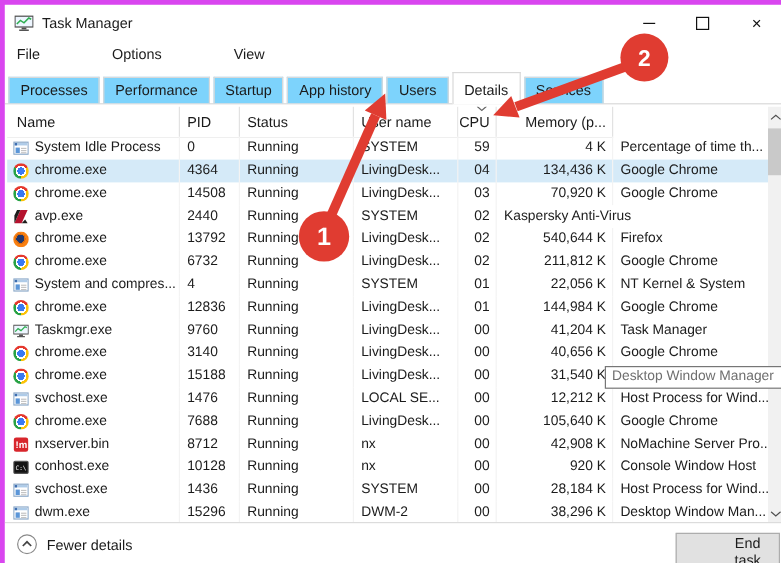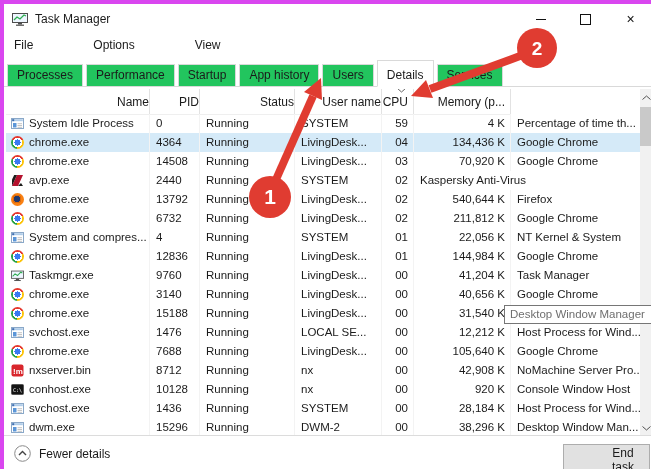--- a/index.html
+++ b/index.html
@@ -13,27 +13,27 @@
   .winbtn{width:45px;height:30px;display:flex;align-items:center;justify-content:center;}
   .glyph-min{width:10px;height:1px;background:#111;}
   .glyph-max{width:9px;height:9px;border:1px solid #111;}
   .glyph-close{font-size:14px;line-height:14px;color:#111;}
   
   .menubar{position:absolute;left:0;top:30px;right:0;height:22px;display:flex;align-items:center;padding-left:2px;gap:44px;}
   .mitem{padding:0 8px;height:22px;line-height:22px;}
   
   .tabstrip{position:absolute;left:0;top:52px;right:0;height:31px;display:flex;align-items:flex-end;
             padding-left:3px;border-bottom:1px solid #d9d9d9;box-sizing:border-box;}
-  .tab{margin-right:3px;padding:3px 9px 4px;background:#22c55e;border:1px solid #d9d9d9;border-bottom:none;white-space:nowrap;}
+  .tab{margin-right:3px;padding:3px 9px 4px;background:#7dd3fc;border:1px solid #d9d9d9;border-bottom:none;white-space:nowrap;}
   .tab.active{background:#fff;padding-top:7px;position:relative;z-index:2;margin-bottom:-1px;border-bottom:1px solid #fff;text-align:right;}
   
   .listview{position:absolute;left:2px;top:85px;width:647px;height:348px;background:#fff;}
   .lheader{position:absolute;left:0;top:0;height:25px;display:flex;border-bottom:1px solid #efefef;}
   .hcell{position:relative;box-sizing:border-box;height:25px;line-height:27px;padding-left:6px;
-         border-right:1px solid #e2e2e2;overflow:hidden;white-space:nowrap;background:#fff;text-align:right;}
+         border-right:1px solid #e2e2e2;overflow:hidden;white-space:nowrap;background:#fff;}
   .hcell.c-name{padding-left:8px;}
   .lrows{position:absolute;left:0;top:25px;}
   .row{display:flex;height:19px;}
   .row.selected{background:var(--sel,#d5eaf8);}
   .cell{box-sizing:border-box;height:19px;line-height:19px;padding-left:6px;border-right:1px solid #f3f3f3;
         overflow:hidden;white-space:nowrap;font-size:11.5px;}
   .c-name{width:144px;}
   .c-pid{width:50px;}
   .c-status{width:95px;}
   .c-user{width:87px;}

